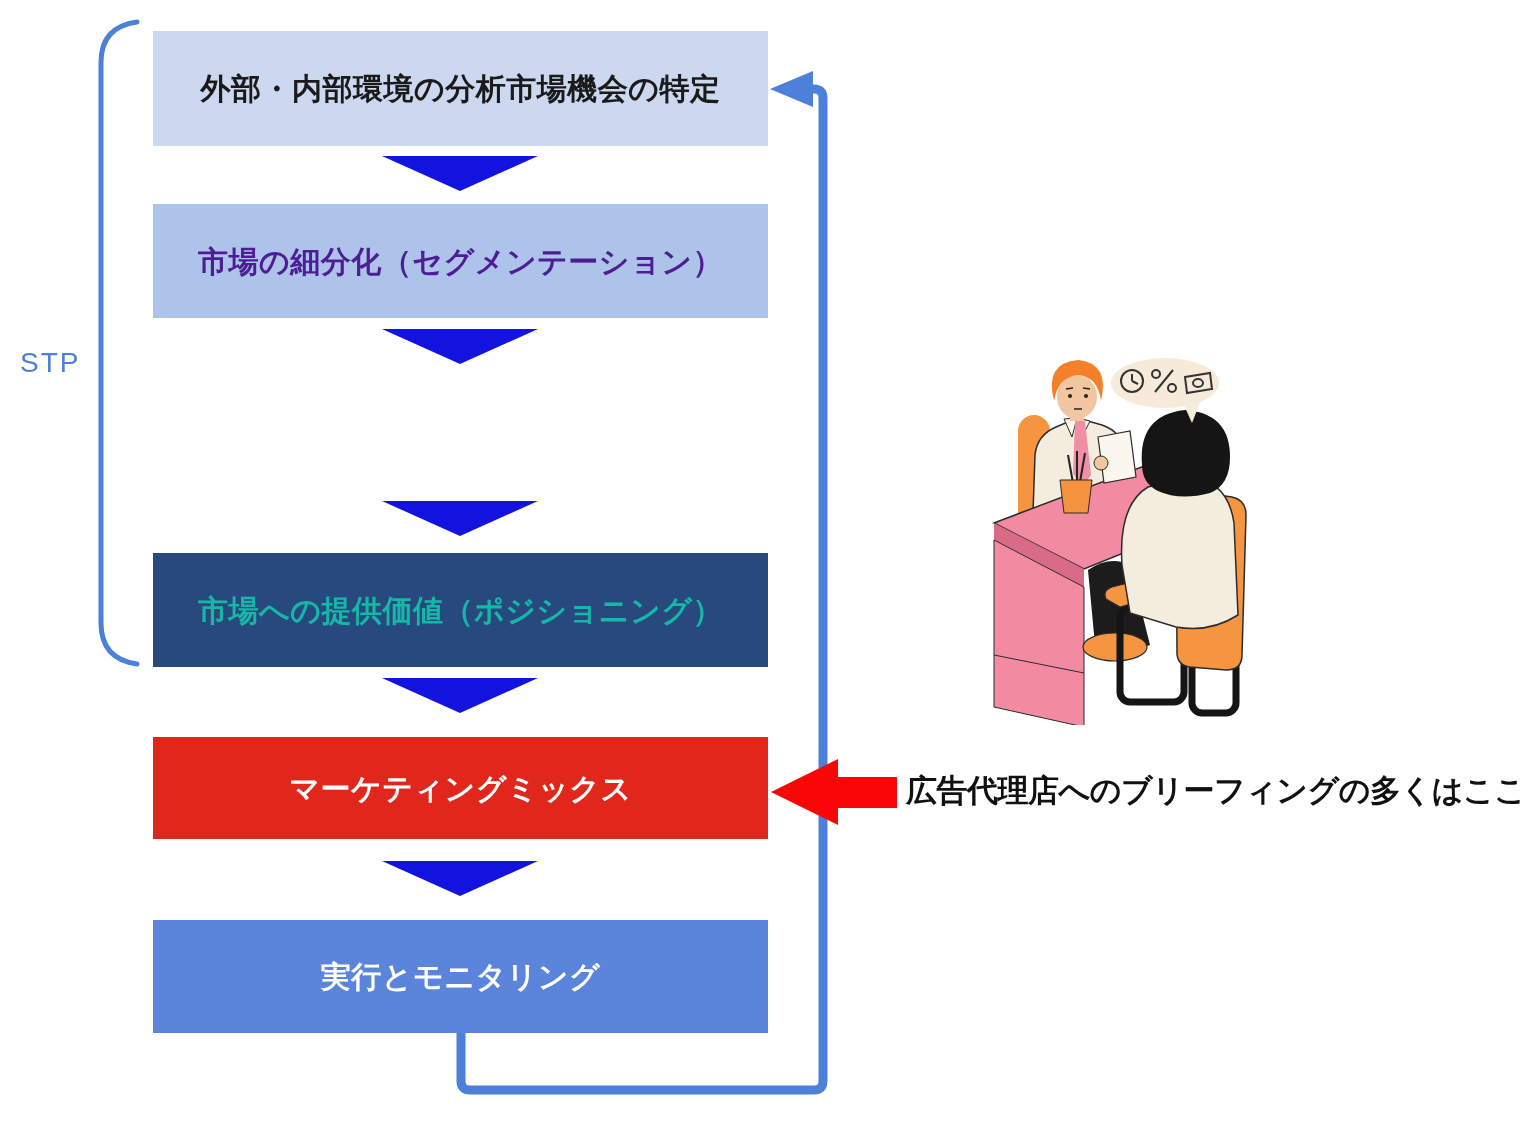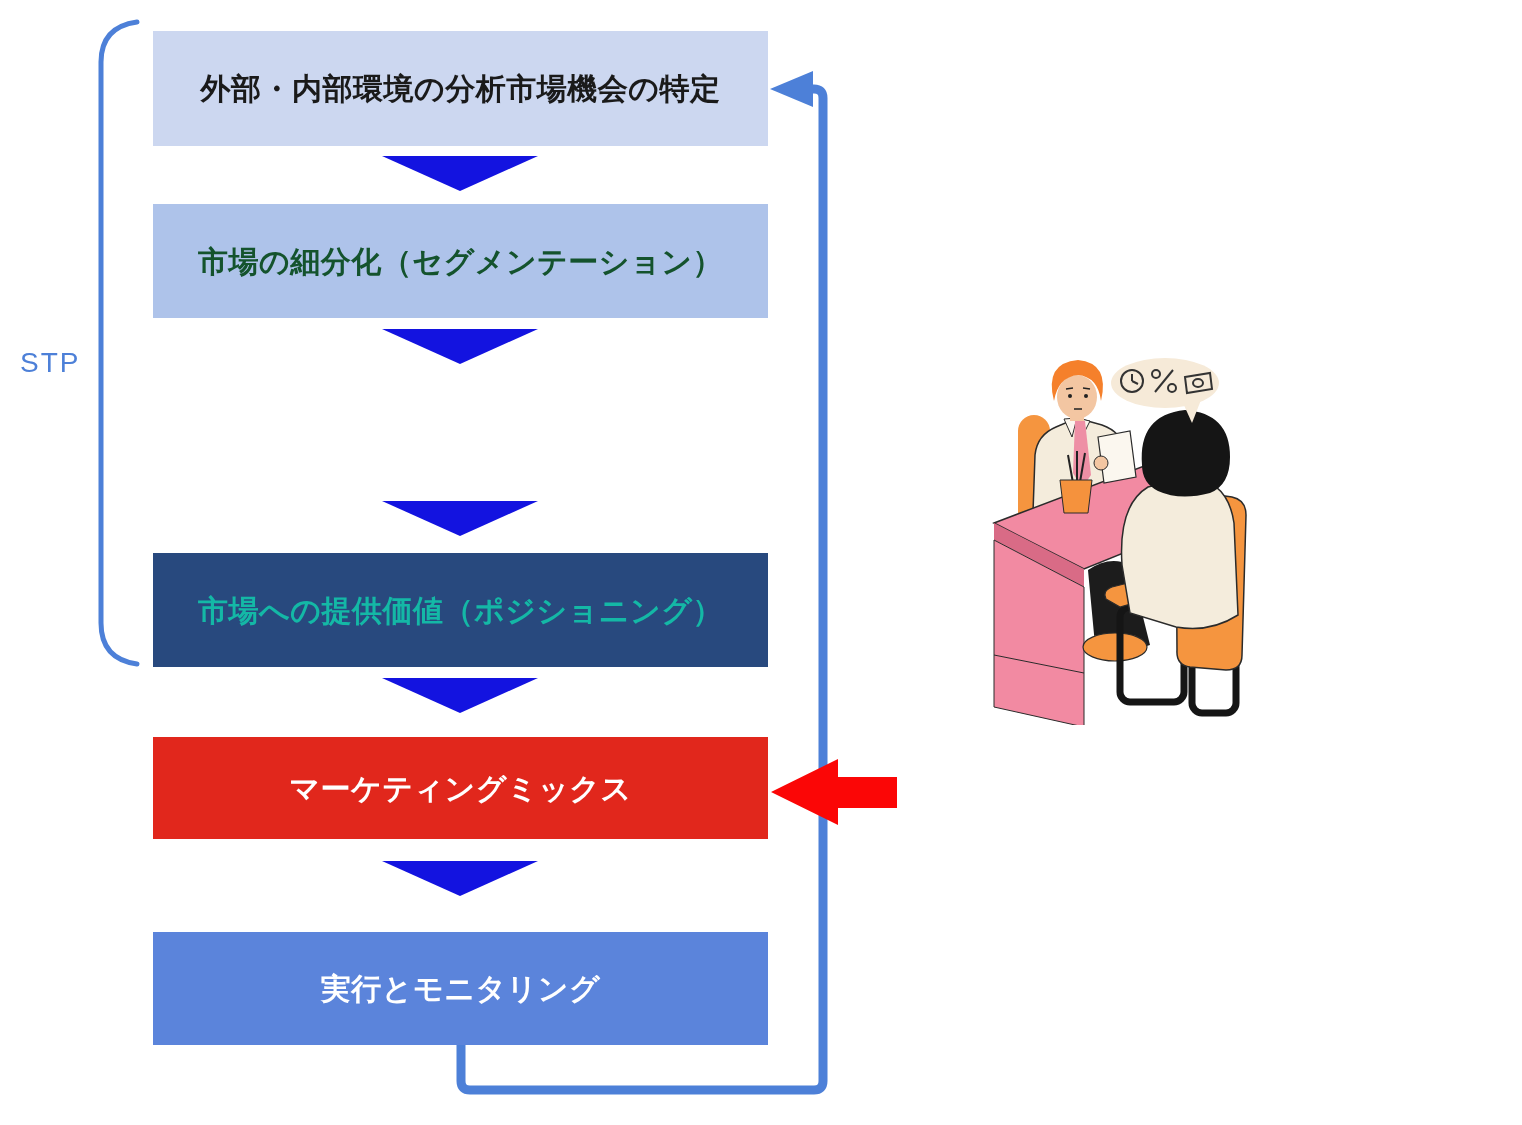--- a/index.html
+++ b/index.html
@@ -36,37 +36,38 @@
     <polygon points="771,792 838,759 838,777 897,777 897,808 838,808 838,825" fill="#fb0606"></polygon>
   </svg>
 
   <div id="stp">STP</div>
 
   <div class="flow-step" style="top: 31px; height: 115px; background: rgb(204, 215, 240); color: rgb(26, 26, 26);">
     <div>外部・内部環境の分析</div>
     <div>市場機会の特定</div>
   </div>
 
-  <div class="flow-step" style="top: 204px; height: 114px; background: rgb(174, 195, 234); color: #14532d;">
+  <div class="flow-step" style="top: 204px; height: 114px; background: rgb(174, 195, 234); color: #4c1d95;">
     <div>市場の細分化（セグメンテーション）</div>
   </div>
 
 
   <div class="flow-step" style="top: 553px; height: 114px; background: rgb(40, 73, 126); color: #14b8a6;">
     <div>市場への提供価値（ポジショニング）</div>
   </div>
 
   <div class="flow-step" style="top: 737px; height: 102px; background: rgb(225, 39, 28); color: rgb(255, 255, 255);">
     <div>マーケティングミックス</div>
   </div>
 
-  <div class="flow-step" style="top: 920px; height: 113px; background: rgb(91, 132, 219); color: rgb(255, 255, 255); margin-top: 12px;">
+  <div class="flow-step" style="top: 920px; height: 113px; background: rgb(91, 132, 219); color: rgb(255, 255, 255);">
     <div>実行とモニタリング</div>
   </div>
 
+  <div id="annotation">広告代理店へのブリーフィングの多くはここ</div>
 
   <svg id="illu" width="320" height="370" viewBox="0 0 320 370" xmlns="http://www.w3.org/2000/svg">
 
     <rect x="38" y="60" width="32" height="118" rx="16" fill="#f5953f"></rect>
 
     <path d="M 52 186 L 55 100 Q 57 80 76 72 L 97 63 L 122 70 Q 142 77 146 97 L 150 186 Z" fill="#f4ecdc" stroke="#2b2b2b" stroke-width="1.5"></path>
 
     <path d="M 84 64 L 97 63 L 92 82 Z M 110 66 L 97 63 L 102 82 Z" fill="#fbf7ef" stroke="#2b2b2b" stroke-width="1"></path>
 
     <polygon points="95,66 105,66 111,120 102,133 93,118" fill="#ee8fa5"></polygon>

